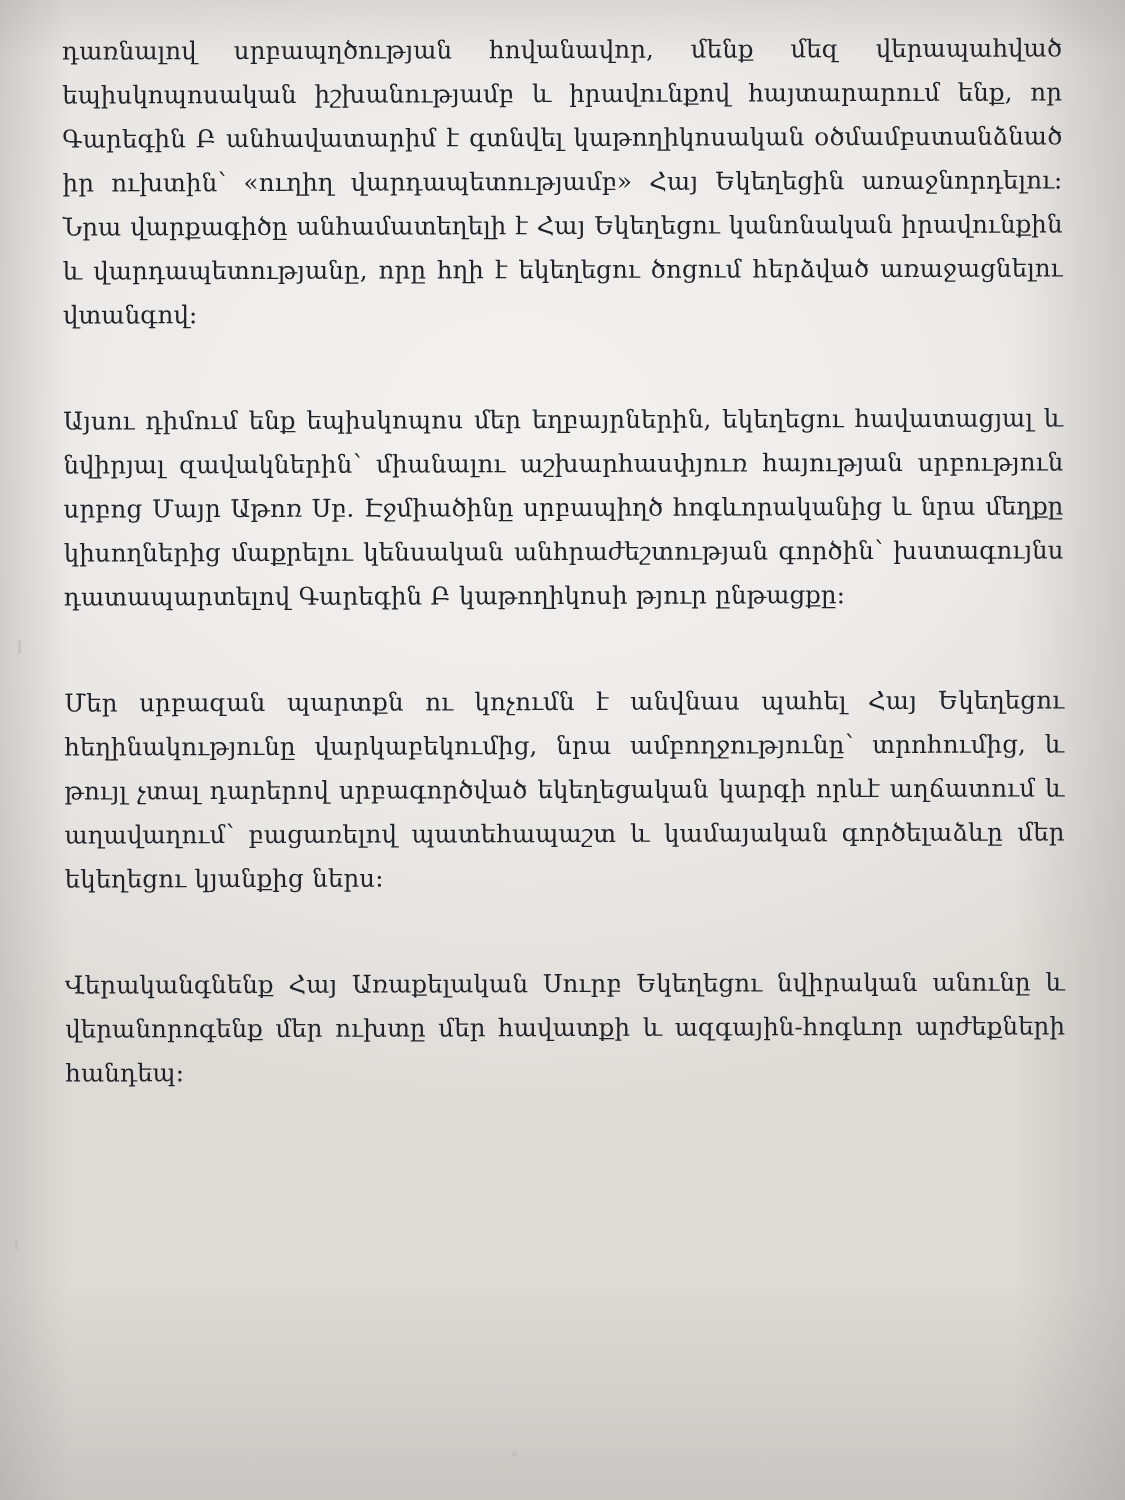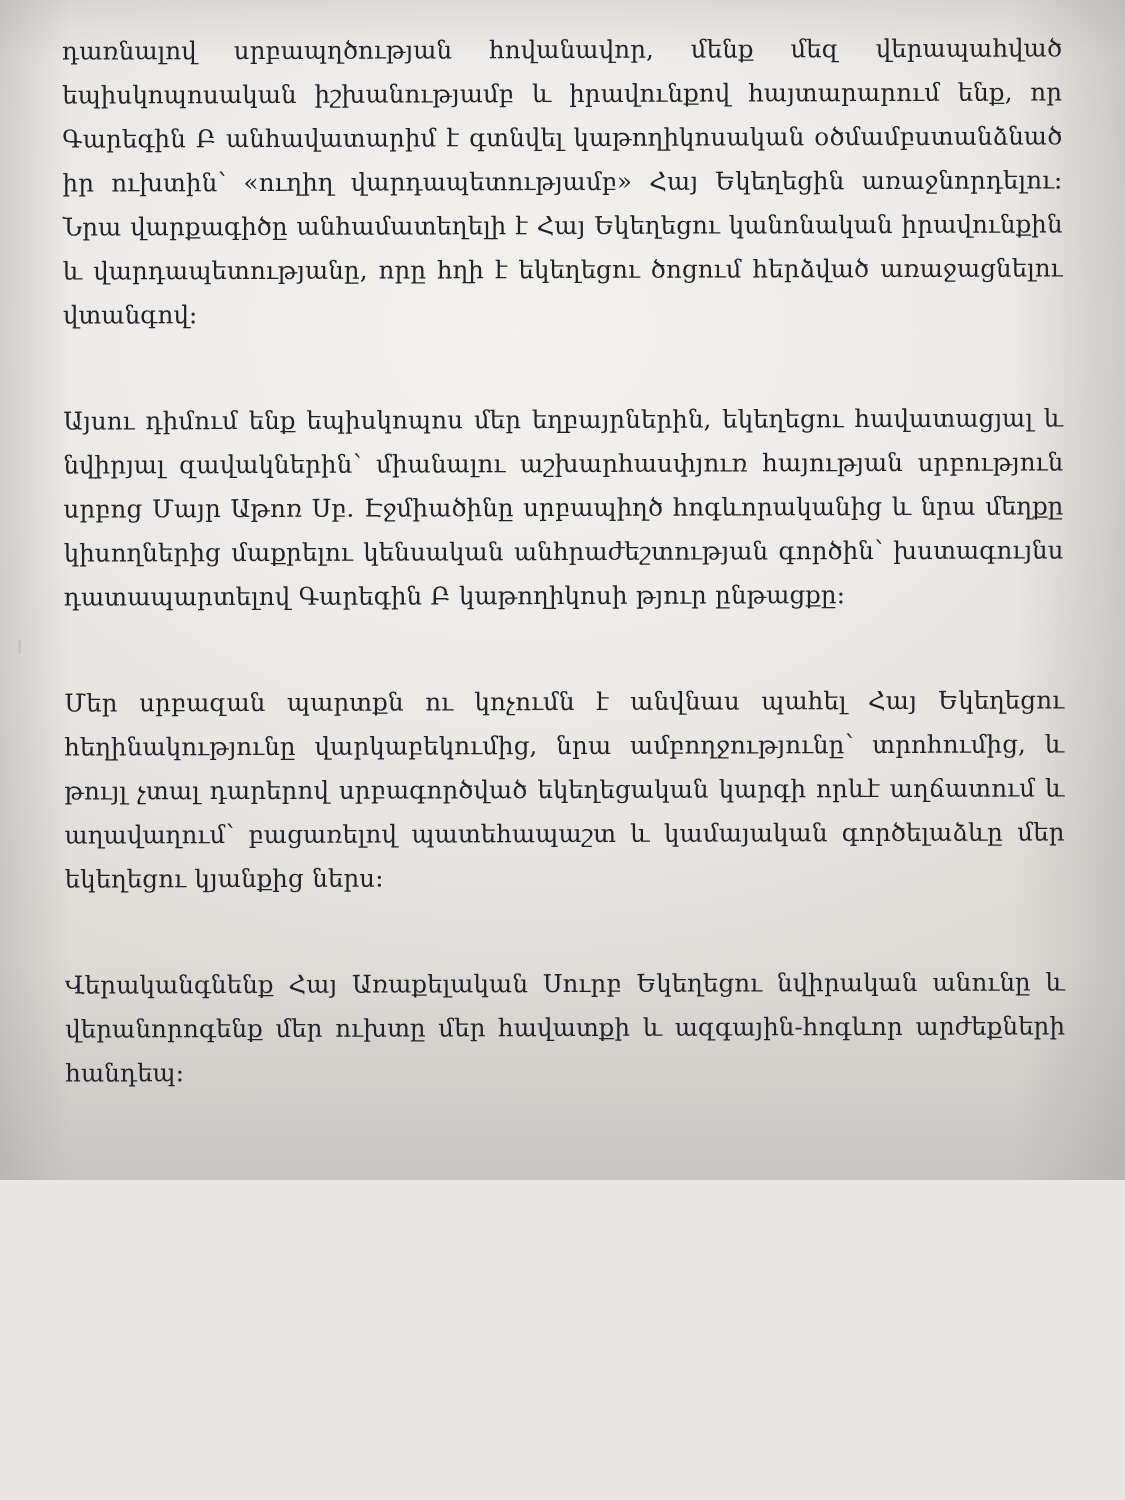--- a/index.html
+++ b/index.html
@@ -9,21 +9,21 @@
   body {
     width: 1125px;
     height: 1500px;
     background: #e9e7e4;
     font-family: "DejaVu Serif", serif;
     overflow: hidden;
   }
   .page {
     position: relative;
     width: 1125px;
-    height: 1180px;
+    height: 1500px;
     background:
       radial-gradient(ellipse 900px 700px at 46% 28%, #f3f1ee 0%, #eeecea 45%, #e6e3e0 75%, #dedbd7 100%);
     box-sizing: border-box;
     overflow: hidden;
   }
   
   .shade-left {
     position: absolute;
     left: 0; top: 0;
     width: 70px; height: 100%;

